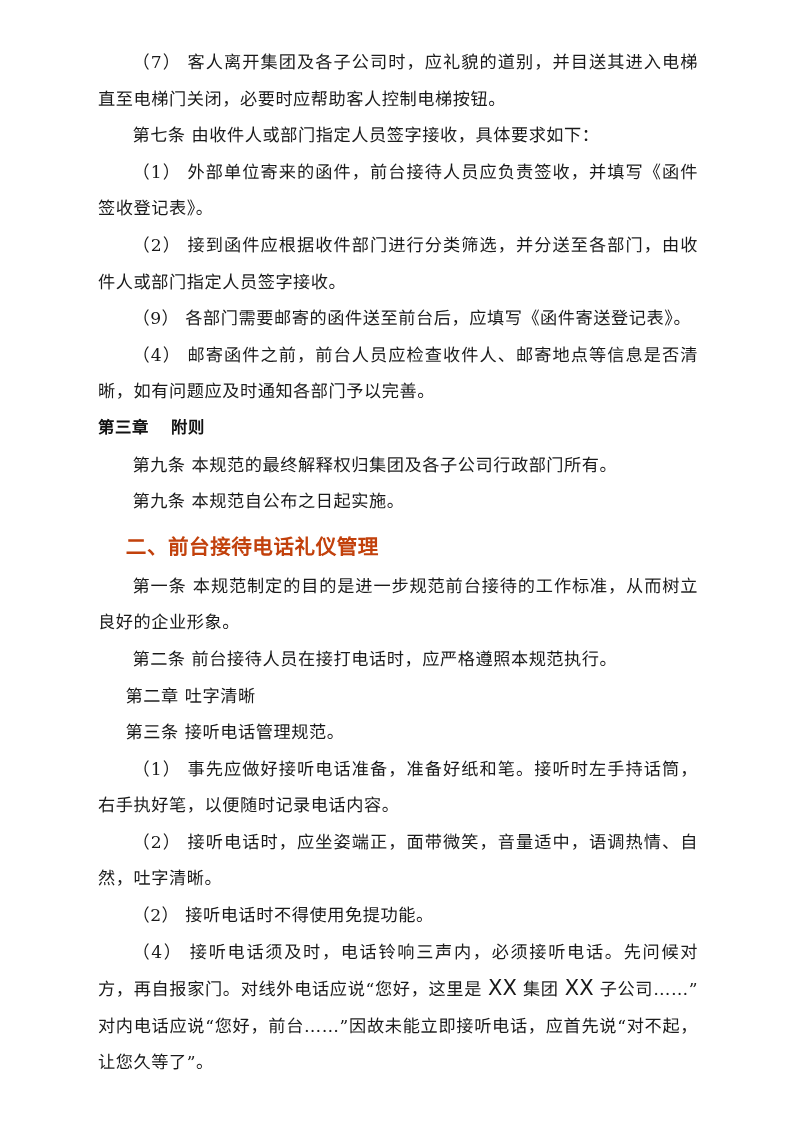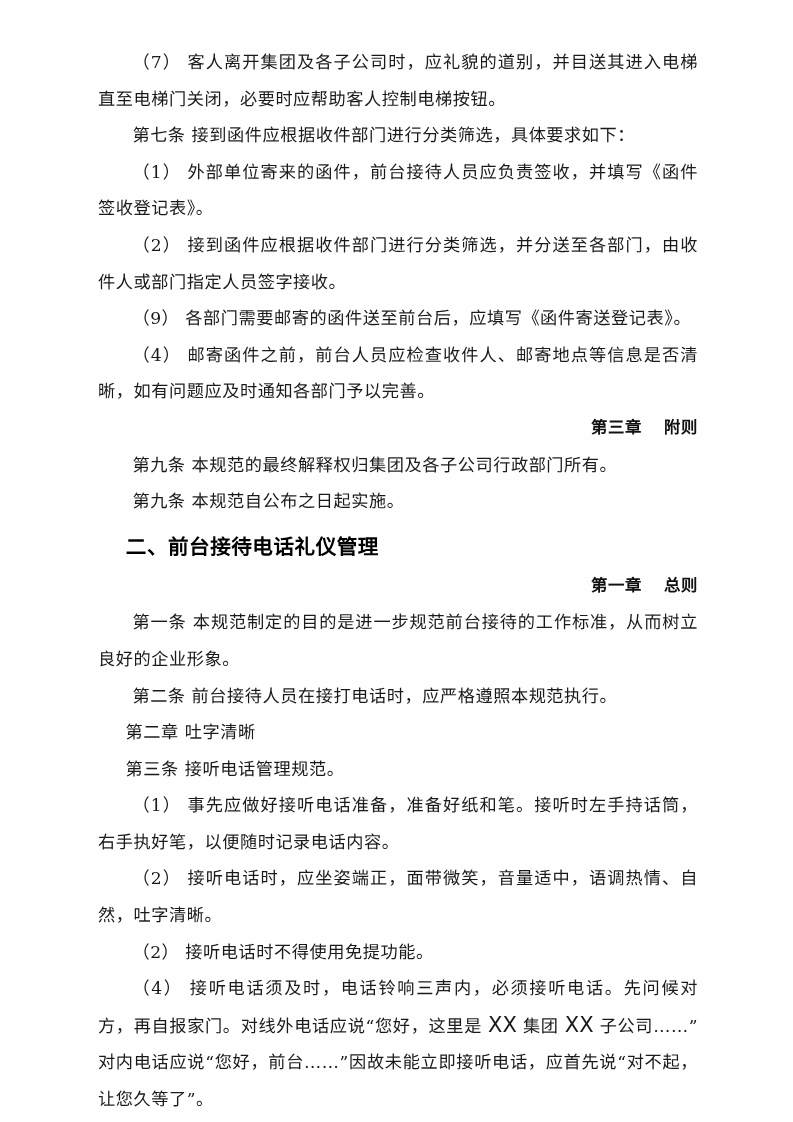--- a/index.html
+++ b/index.html
@@ -42,35 +42,35 @@
   .para.tight-indent {
     text-indent: 1.6em;
   }
   
   .chapter-heading {
     font-family: "DejaVu Sans", "Liberation Sans", sans-serif;
     font-size: 16.4px;
     line-height: 36.6px;
     color: #111111;
     font-weight: 700;
-    text-align: right;
+    text-align: left;
     text-indent: 0;
     margin: 0;
     letter-spacing: 0.6px;
   }
   .chapter-heading .gap {
     display: inline-block;
     width: 1.35em;
   }
   
   .section-heading {
     font-family: "DejaVu Sans", "Liberation Sans", sans-serif;
     font-size: 20.6px;
     line-height: 42px;
-    color: #000000;
+    color: #c2410c;
     font-weight: 700;
     text-align: left;
     text-indent: 1.35em;
     margin: 0;
     letter-spacing: 0.5px;
   }
   
   .sp-sm { height: 6px; }
 
   
@@ -81,21 +81,21 @@
   }
 </style>
 </head>
 <body>
 
 <div class="page">
   <div class="content">
 
     <p class="para">（7） 客人离开集团及各子公司时，应礼貌的道别，并目送其进入电梯直至电梯门关闭，必要时应帮助客人控制电梯按钮。</p>
 
-    <p class="para">第七条 接到函件应根据收件部门进行分类筛选，具体要求如下：</p>
+    <p class="para">第七条 由收件人或部门指定人员签字接收，具体要求如下：</p>
 
     <p class="para">（1） 外部单位寄来的函件，前台接待人员应负责签收，并填写《函件签收登记表》。</p>
 
     <p class="para">（2） 接到函件应根据收件部门进行分类筛选，并分送至各部门，由收件人或部门指定人员签字接收。</p>
 
     <p class="para">（9） 各部门需要邮寄的函件送至前台后，应填写《函件寄送登记表》。</p>
 
     <p class="para">（4） 邮寄函件之前，前台人员应检查收件人、邮寄地点等信息是否清晰，如有问题应及时通知各部门予以完善。</p>
 
 
@@ -104,23 +104,20 @@
     </p>
 
     <p class="para">第九条 本规范的最终解释权归集团及各子公司行政部门所有。</p>
 
     <p class="para">第九条 本规范自公布之日起实施。</p>
 
     <div class="sp-sm"></div>
 
     <h2 class="section-heading">二、前台接待电话礼仪管理</h2>
 
-    <p class="chapter-heading">
-      <span>第一章</span><span class="gap"></span><span>总则</span>
-    </p>
 
     <p class="para">第一条 本规范制定的目的是进一步规范前台接待的工作标准，从而树立良好的企业形象。</p>
 
     <p class="para">第二条 前台接待人员在接打电话时，应严格遵照本规范执行。</p>
 
     <p class="para tight-indent">第二章 吐字清晰</p>
 
     <p class="para tight-indent">第三条 接听电话管理规范。</p>
 
     <p class="para">（1） 事先应做好接听电话准备，准备好纸和笔。接听时左手持话筒，右手执好笔，以便随时记录电话内容。</p>

